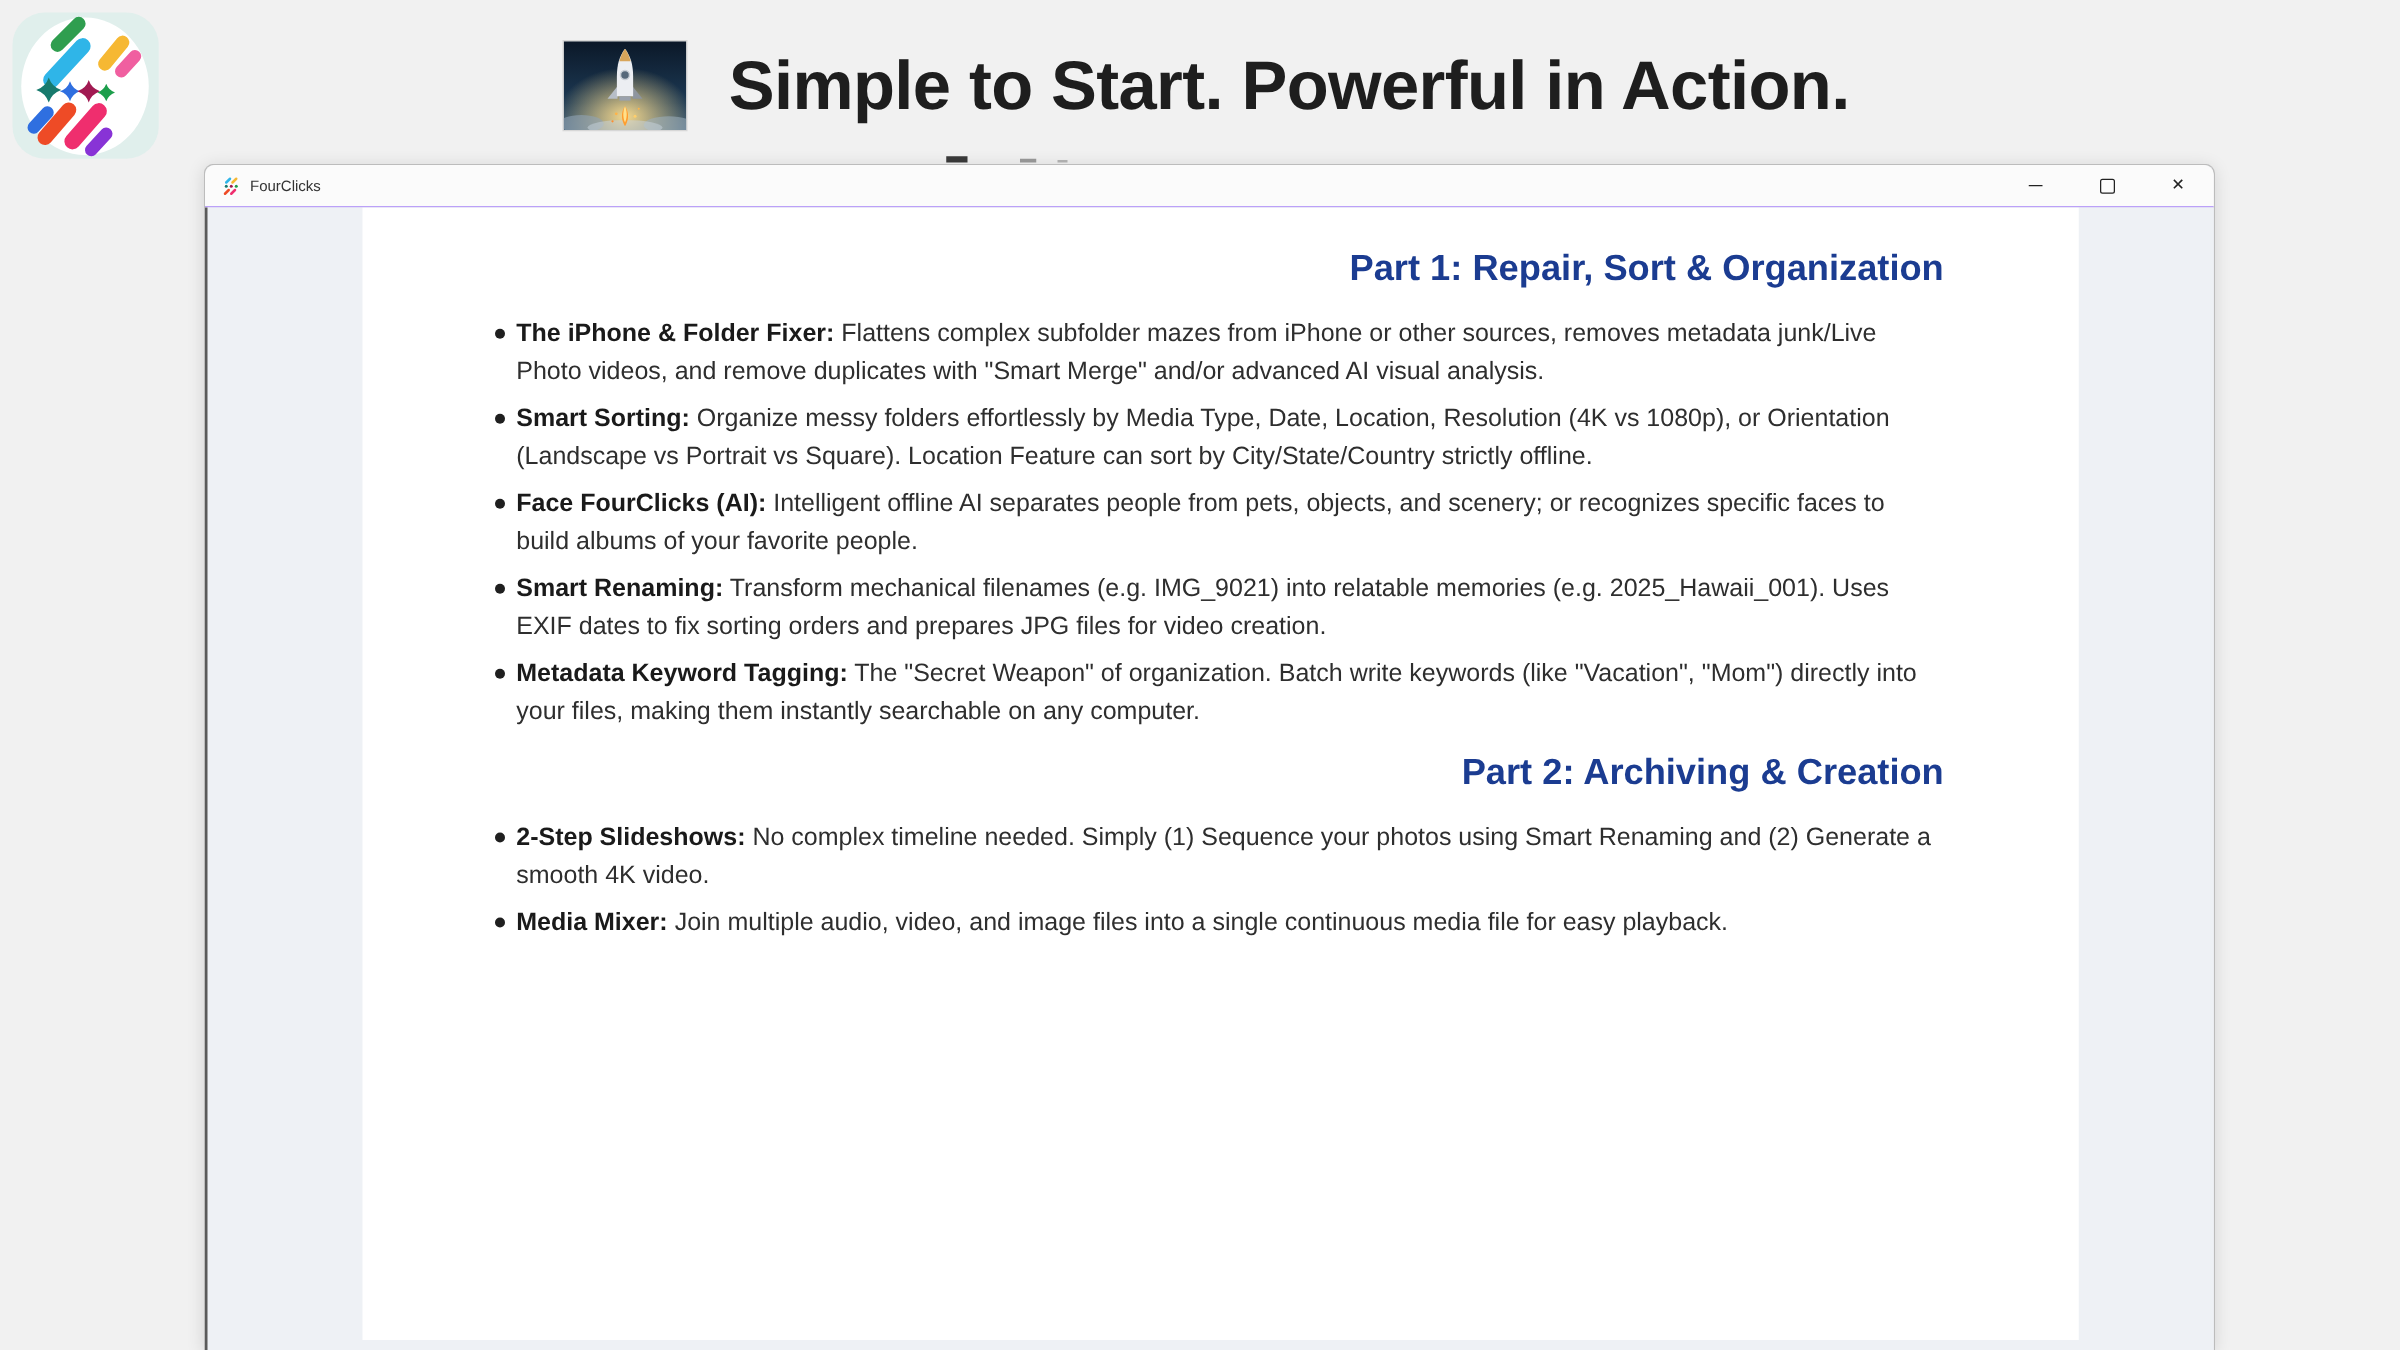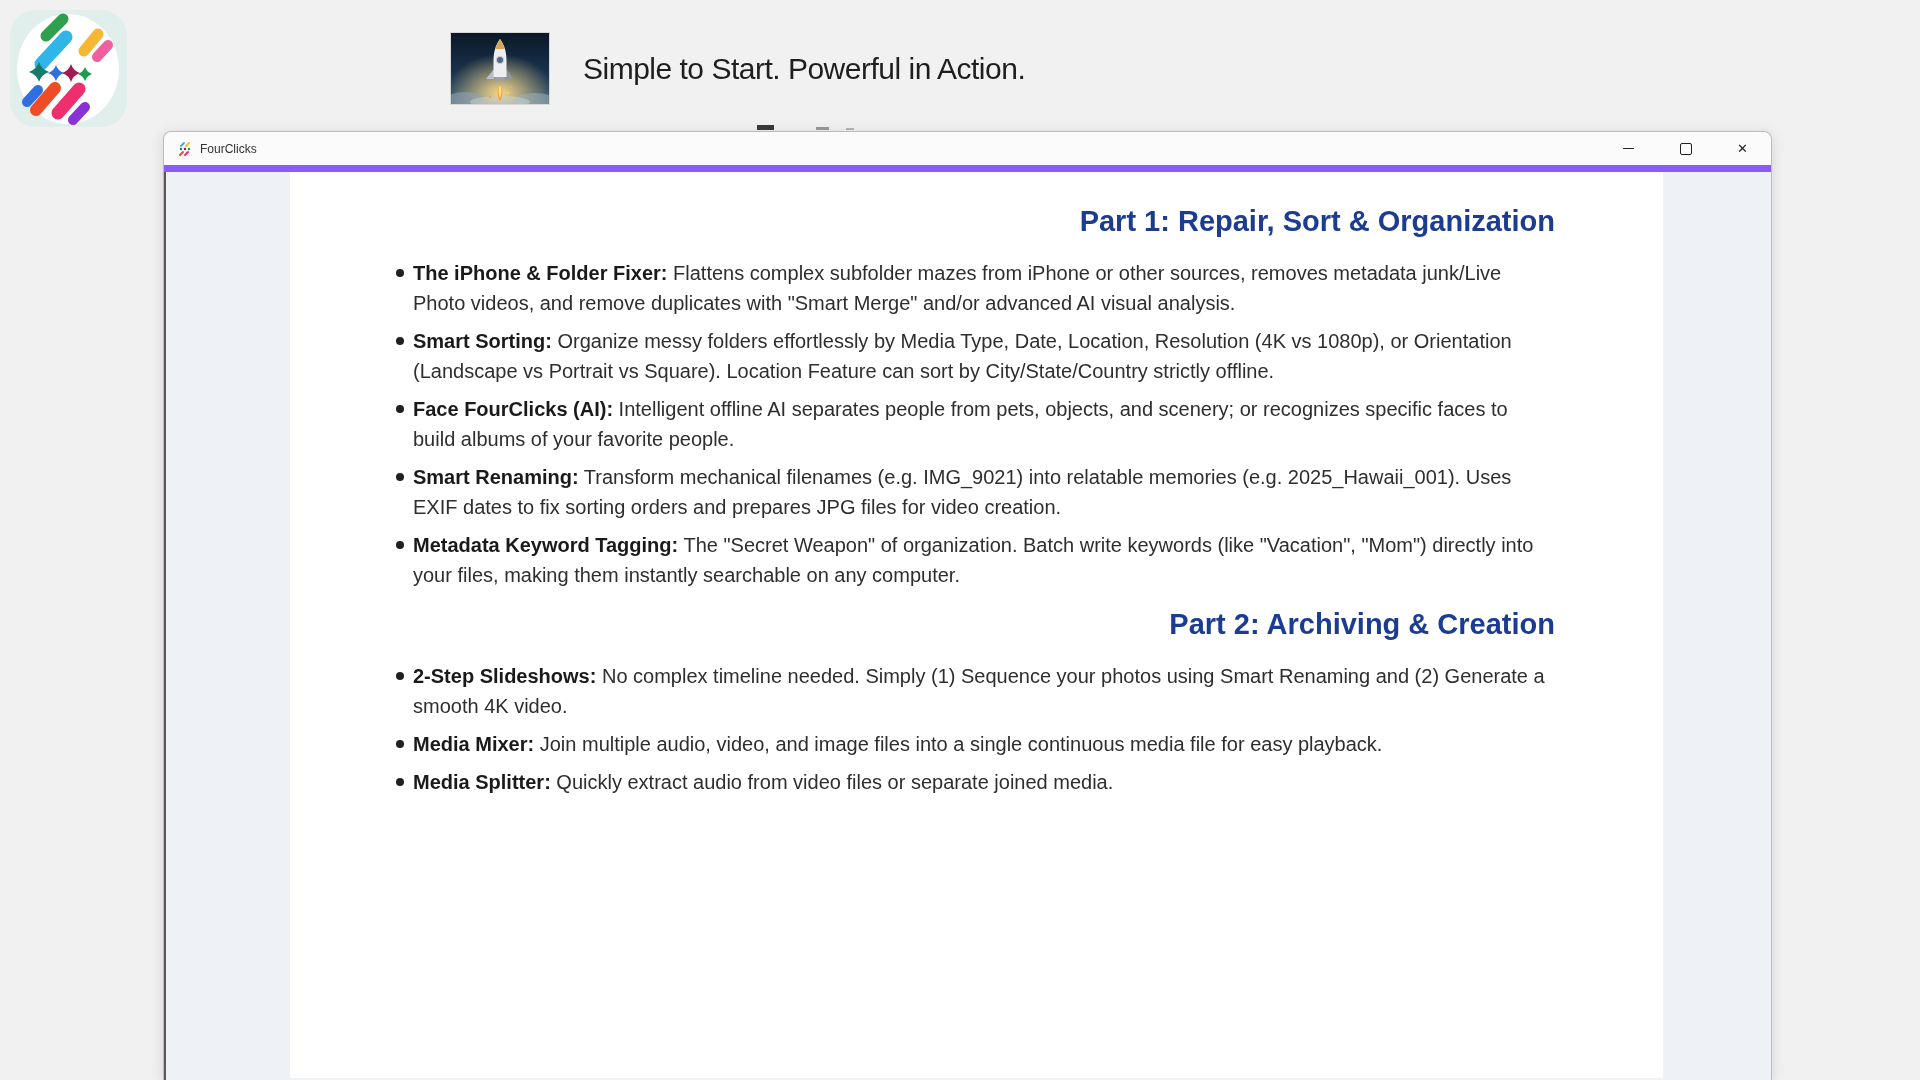--- a/index.html
+++ b/index.html
@@ -15,40 +15,40 @@
     border-radius:26px;background:#e0efec;overflow:hidden;
   }
 
   
   .hero{
     position:absolute;left:451px;top:33px;height:71px;
     display:flex;align-items:center;gap:34px;
   }
   .rocket-img{width:98px;height:71px;flex:0 0 auto;box-shadow:0 0 0 1px #d7d7d7;}
   .headline{
-    font-size:30px;font-weight:400;color:#1e1e1e;letter-spacing:-0.5px;
+    font-size:55px;font-weight:700;color:#1e1e1e;letter-spacing:-0.5px;
     white-space:nowrap;margin:0;line-height:1;
   }
 
   
   .frag{position:absolute;background:#3a3a3a;}
   .frag.f1{left:757px;top:125px;width:17px;height:5px;}
   .frag.f2{left:816px;top:127px;width:13px;height:3px;background:#9a9a9a;}
   .frag.f3{left:846px;top:128px;width:8px;height:2px;background:#b5b5b5;}
 
   
   .window{
     position:absolute;left:163px;top:131px;width:1609px;height:949px;
     background:#f0f1f3;border:1px solid #bcbcbc;border-bottom:none;
     border-radius:8px 8px 0 0;box-sizing:border-box;
     box-shadow:0 2px 14px rgba(0,0,0,.12);
   }
   .titlebar{
     height:33px;background:#fbfbfb;border-radius:8px 8px 0 0;
-    border-bottom:7px solid #8b5cf6;
+    border-bottom:1px solid #8b5cf6;
     display:flex;align-items:center;position:relative;
   }
   .titlebar-icon{width:16px;height:16px;margin-left:13px;flex:0 0 auto;}
   .titlebar-title{font-size:12px;color:#333;margin-left:7px;}
   .win-controls{position:absolute;right:0;top:0;height:33px;display:flex;}
   .win-btn{
     width:57px;height:33px;border:none;background:transparent;padding:0;
     display:flex;align-items:center;justify-content:center;cursor:default;
     color:#222;
   }
@@ -184,17 +184,16 @@
           <li class="feature-item"><strong>The iPhone &amp; Folder Fixer:</strong> <span>Flattens complex subfolder mazes from iPhone or other sources, removes metadata junk/Live Photo videos, and remove duplicates with "Smart Merge" and/or advanced AI visual analysis.</span></li>
           <li class="feature-item"><strong>Smart Sorting:</strong> <span>Organize messy folders effortlessly by Media Type, Date, Location, Resolution (4K vs 1080p), or Orientation (Landscape vs Portrait vs Square). Location Feature can sort by City/State/Country strictly offline.</span></li>
           <li class="feature-item"><strong>Face FourClicks (AI):</strong> <span>Intelligent offline AI separates people from pets, objects, and scenery; or recognizes specific faces to build albums of your favorite people.</span></li>
           <li class="feature-item"><strong>Smart Renaming:</strong> <span>Transform mechanical filenames (e.g. IMG_9021) into relatable memories (e.g. 2025_Hawaii_001). Uses EXIF dates to fix sorting orders and prepares JPG files for video creation.</span></li>
           <li class="feature-item"><strong>Metadata Keyword Tagging:</strong> <span>The "Secret Weapon" of organization. Batch write keywords (like "Vacation", "Mom") directly into your files, making them instantly searchable on any computer.</span></li>
         </ul>
         <h2 class="part-heading">Part 2: Archiving &amp; Creation</h2>
         <ul class="feature-list">
           <li class="feature-item"><strong>2-Step Slideshows:</strong> <span>No complex timeline needed. Simply (1) Sequence your photos using Smart Renaming and (2) Generate a smooth 4K video.</span></li>
           <li class="feature-item"><strong>Media Mixer:</strong> <span>Join multiple audio, video, and image files into a single continuous media file for easy playback.</span></li>
-          <li class="feature-item"><strong>Media Splitter:</strong> <span>Quickly extract audio from video files or separate joined media.</span></li>
         </ul>
       </div>
   </div>
 </div>
 
 </body></html>

